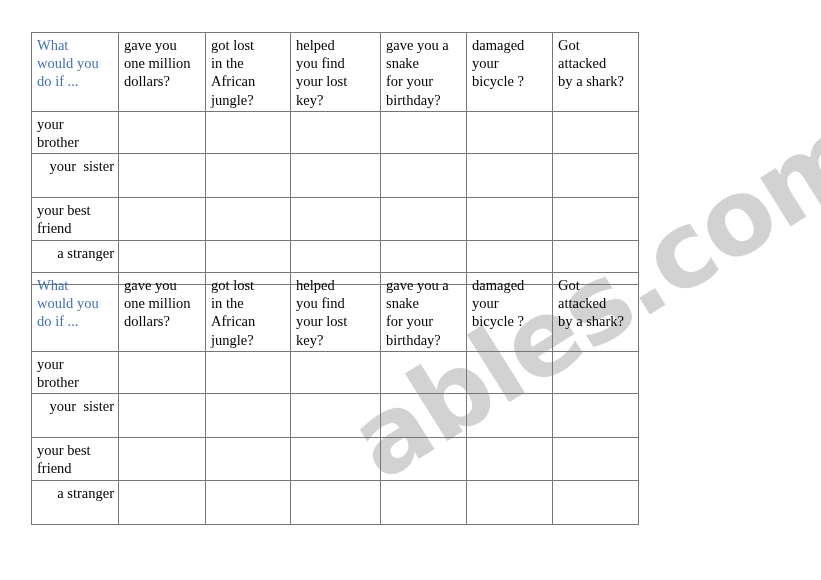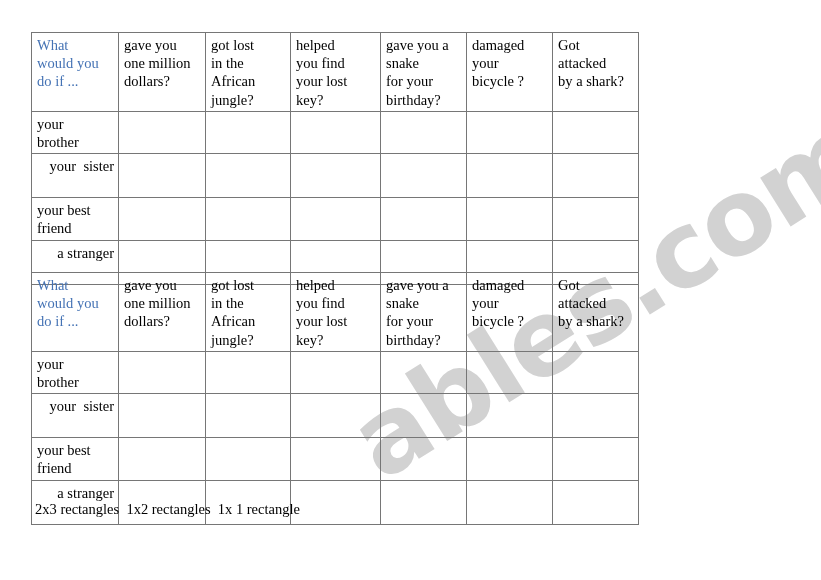--- a/index.html
+++ b/index.html
@@ -257,15 +257,14 @@
         <td></td>
         <td></td>
         <td></td>
         <td></td>
         <td></td>
         <td></td>
       </tr>
     </tbody>
   </table>
 
-  <div class="caption">2x3 rectangles  1x2 rectangles  1x 1 rectangle</div>
 
 </div>
 
 </body></html>

